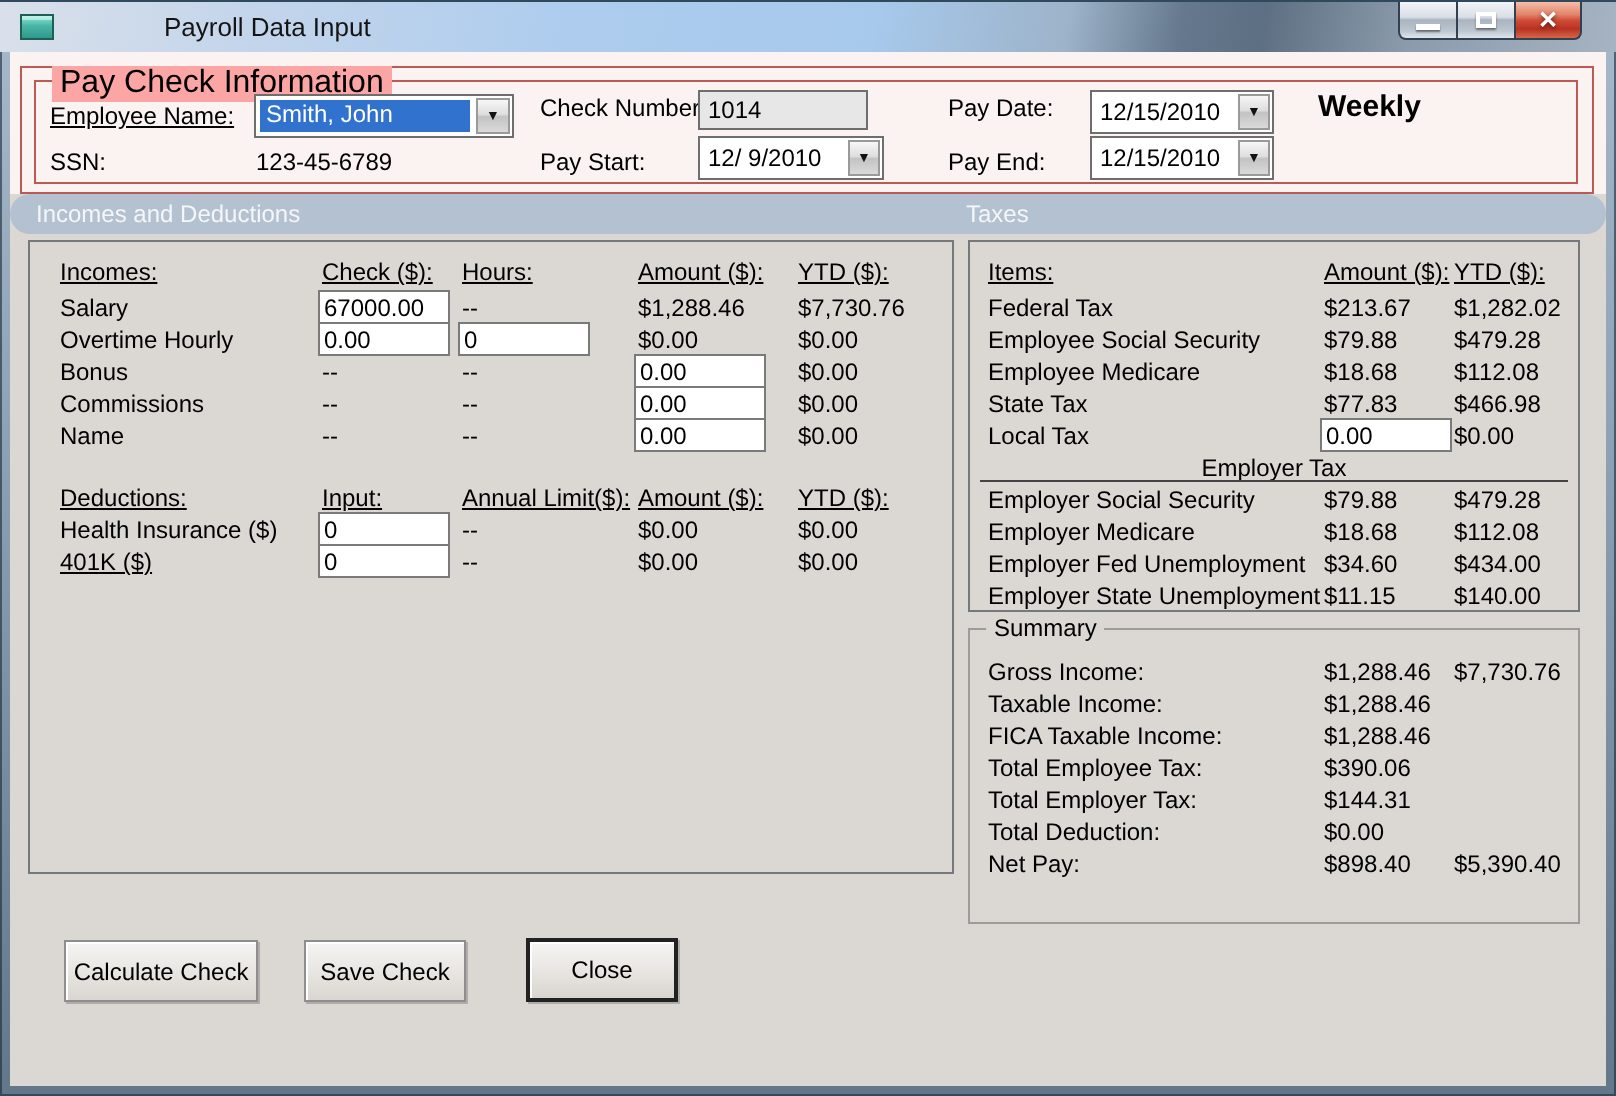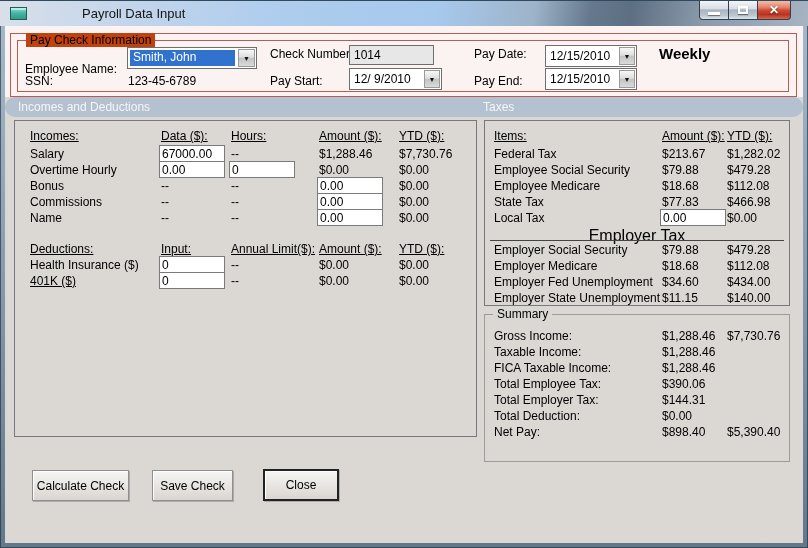--- a/index.html
+++ b/index.html
@@ -52,21 +52,21 @@
     position:absolute; left:5px; top:26px; width:798px; height:517px;
     background:#dbd8d4; overflow:hidden;
   }
   .lbl { position:absolute; font-size:12px; color:#000; white-space:nowrap; }
   .bold-big { font-size:15px; font-weight:bold; }
 
   
   .top-strip { position:absolute; left:0; top:0; width:798px; height:71px; background:#faf3f2; }
   .red-outer { position:absolute; left:5px; top:7px; width:787px; height:64px; border:1px solid #bb5a55; }
   .groupbox-red { position:absolute; left:12px; top:14px; width:772px; height:52px; border:1px solid #bb5a55; }
-  .gb-label { position:absolute; left:8px; top:-8px; background:#c2410c; padding:0 4px; font-size:12px; white-space:nowrap;text-align:center; }
+  .gb-label { position:absolute; left:8px; top:-8px; background:#fca5a5; padding:0 4px; font-size:16px; white-space:nowrap;text-align:center; }
 
   
   .combo { position:absolute; background:#fff; border:1px solid #6e6e6e; display:flex; }
   .combo-sel { flex:1; background:#3172cf; color:#fff; margin:2px; padding:0 3px;
     font-size:12px; line-height:15px; white-space:nowrap; overflow:hidden; }
   .dd-btn { width:17px; margin:1px; border:1px solid #9a9a9a;
     background:linear-gradient(180deg,#f7f7f7 0%, #dedede 45%, #c3c3c3 52%, #dadada 100%);
     display:flex; align-items:center; justify-content:center;
     font-size:7px; color:#111; cursor:pointer; }
   .dtp { position:absolute; background:#fff; border:1px solid #6e6e6e; display:flex; }
@@ -96,21 +96,21 @@
   .c4 { left:304px; } .c5 { left:384px; }
   
   .t1 { left:9px; } .t2 { left:177px; } .t3 { left:242px; }
 
   input.tb { position:absolute; top:-2px; height:17px; width:66px;
     border:1px solid #7a7a7a; background:#fff; font-family:"Liberation Sans",sans-serif;
     font-size:12px; padding:0 2px; }
   .in-rate { left:144px; } .in-hours { left:214px; } .in-amt { left:302px; }
   .in-lt { left:175px; width:62px; }
 
-  .emp-heading { position:absolute; left:0; right:0; text-align:center; font-size:16px; }
+  .emp-heading { position:absolute; left:0; right:0; text-align:center; font-size:12px; }
   .emp-rule { position:absolute; left:5px; right:5px; height:1px; background:#444; }
 
   
   .btn { position:absolute; font-family:"Liberation Sans",sans-serif; font-size:12px; color:#000;
     background:linear-gradient(180deg,#f6f5f3 0%, #e6e3df 60%, #d9d6d1 100%);
     border:1px solid #8e8e8e; box-shadow: inset 1px 1px 0 #ffffff, 1px 1px 0 rgba(0,0,0,.2);
     cursor:pointer; }
   .btn-default { border:2px solid #222; }
 </style>
 </head>
@@ -135,21 +135,21 @@
   </div>
 
   <div class="client">
 
     <div class="top-strip">
       <div class="red-outer"></div>
       <div class="groupbox-red">
         <span class="gb-label">Pay Check Information</span>
       </div>
 
-      <span class="lbl" style="left:20px;top:36px;">Employee Name:</span>
+      <span class="lbl" style="left:20px;top:25px;text-decoration:underline;">Employee Name:</span>
       <div class="combo" style="left:122px;top:21px;width:130px;height:22px;">
         <span class="combo-sel">Smith, John</span>
         <span class="dd-btn">▼</span>
       </div>
 
       <span class="lbl" style="left:20px;top:48px;">SSN:</span>
       <span class="lbl" style="left:123px;top:48px;">123-45-6789</span>
 
       <span class="lbl" style="left:265px;top:21px;">Check Number:</span>
       <div class="tb-ro" style="left:344px;top:19px;width:85px;height:20px;">1014</div>
@@ -176,21 +176,21 @@
     </div>
 
     <div class="section-bar">
       <span style="left:13px;">Incomes and Deductions</span>
       <span style="left:478px;">Taxes</span>
     </div>
 
     <div class="panel incomes-panel">
       <div class="row" style="top:8px;">
         <span class="c1 u">Incomes:</span>
-        <span class="c2 u">Data ($):</span>
+        <span class="c2 u">Check ($):</span>
         <span class="c3 u">Hours:</span>
         <span class="c4 u">Amount ($):</span>
         <span class="c5 u">YTD ($):</span>
       </div>
       <div class="row" style="top:26px;">
         <span class="c1">Salary</span>
         <input class="tb in-rate" value="67000.00" style="">
         <span class="c3">--</span>
         <span class="c4">$1,288.46</span>
         <span class="c5">$7,730.76</span>

